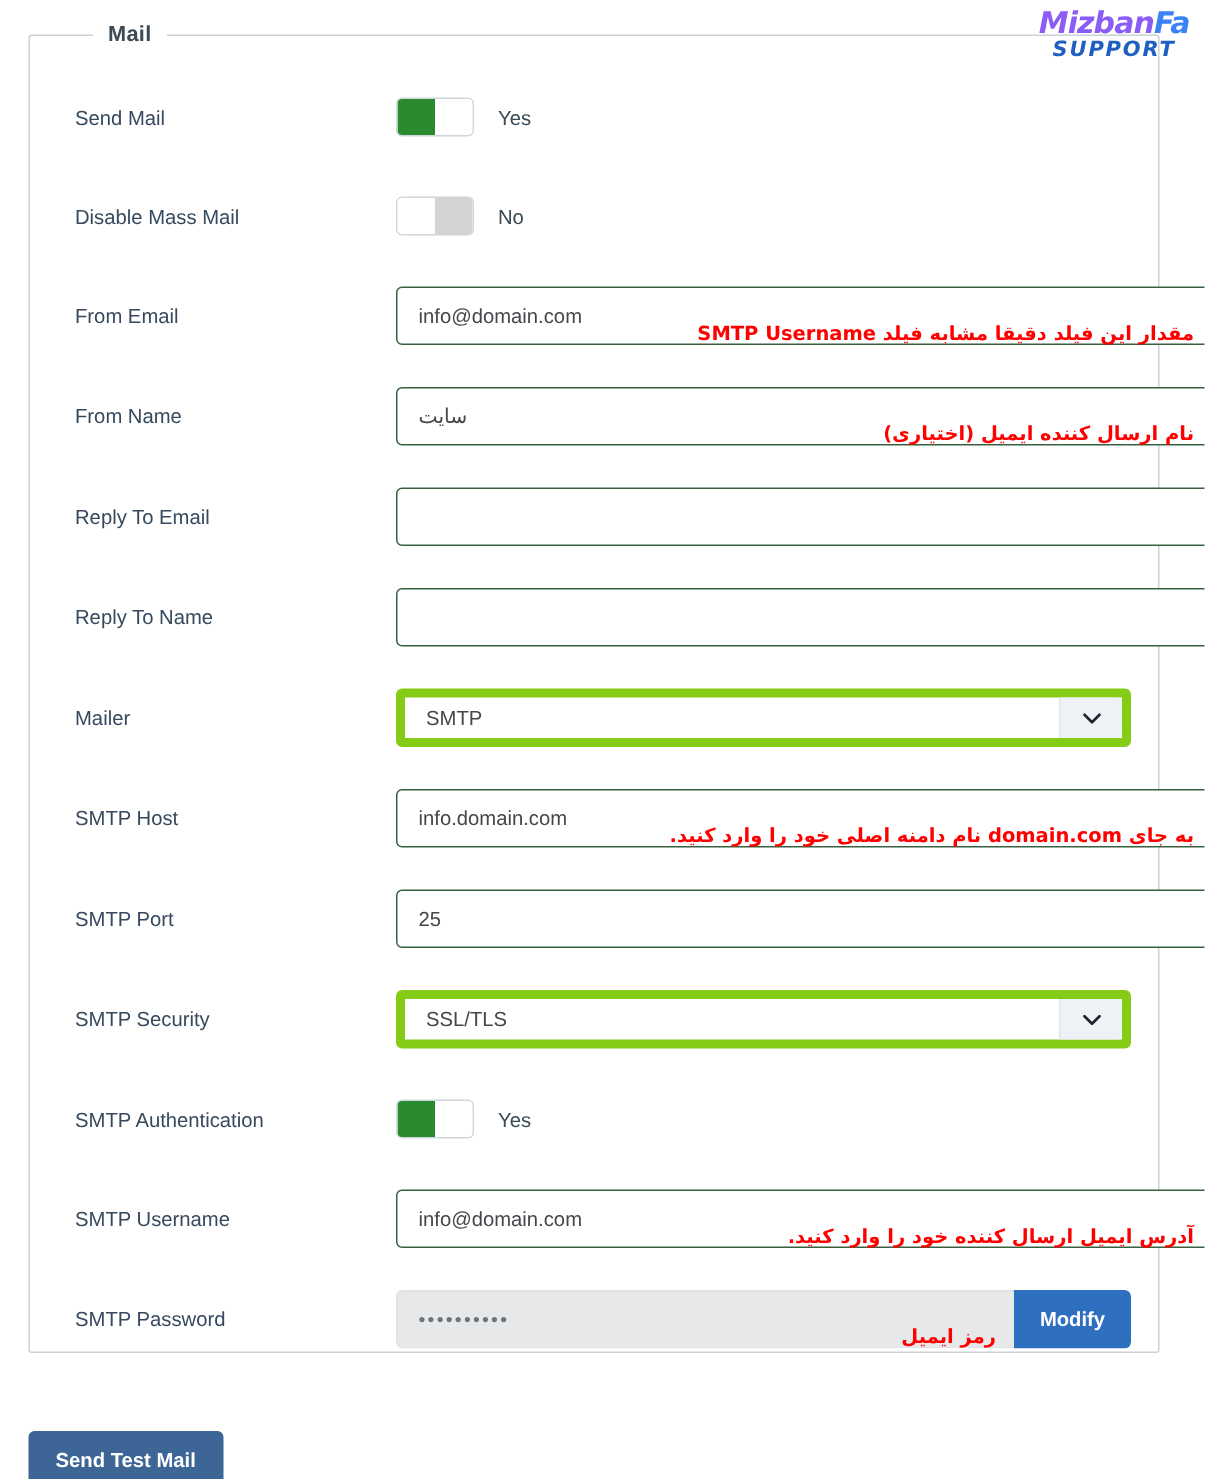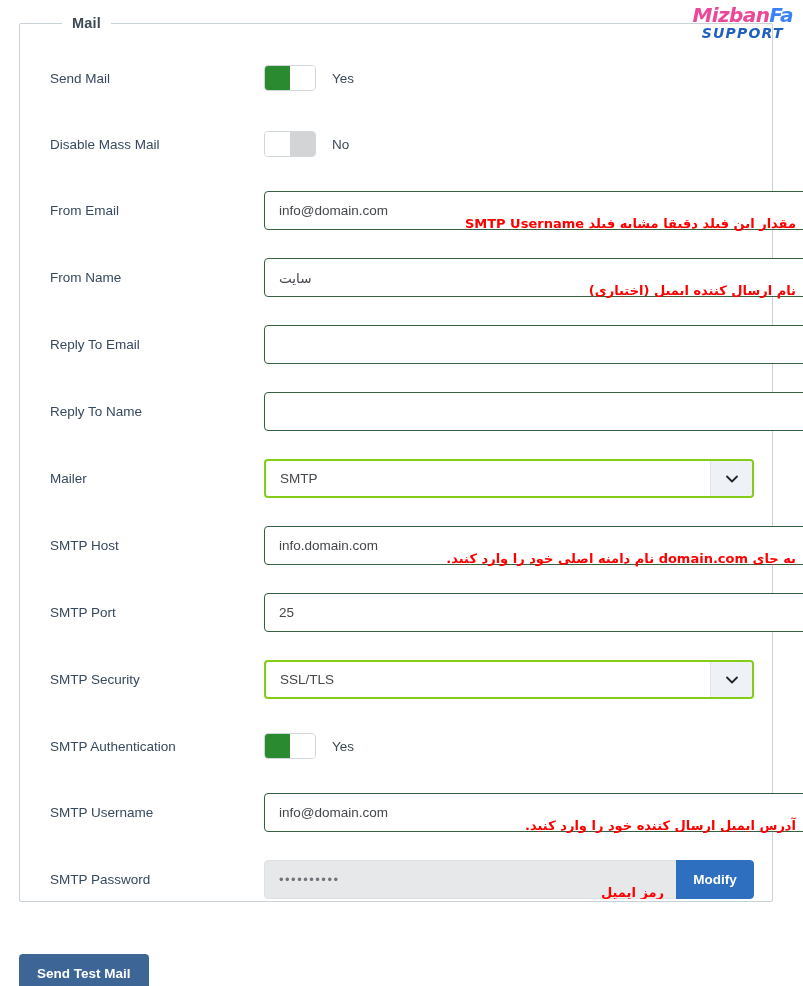--- a/index.html
+++ b/index.html
@@ -44,21 +44,21 @@
     user-select: none;
   }
   .logo-top {
     font-family: "DejaVu Sans", sans-serif;
     font-size: 20px;
     font-weight: bold;
     font-style: italic;
     letter-spacing: -0.6px;
     white-space: nowrap;
   }
-  .logo-mizban { color: #ec4899; }
+  .logo-mizban { color: #8b5cf6; }
   .logo-fa { color: #3b82f6; }
   .logo-sub {
     font-family: "DejaVu Sans", sans-serif;
     font-size: 14px;
     font-weight: bold;
     font-style: italic;
     color: #1f5fbf;
     letter-spacing: 1.2px;
     margin-top: 1px;
   }
@@ -138,21 +138,21 @@
     direction: rtl;
     white-space: nowrap;
     unicode-bidi: bidi-override;
   }
   .annot.ltrmix { unicode-bidi: isolate; margin-top: 12px; }
 
   
   .select {
     position: relative;
     width: 490px; height: 39px;
-    border: 2px solid #84cc16;
+    border: 6px solid #84cc16;
     border-radius: 4px;
     background: #ffffff;
     display: flex;
     align-items: center;
     cursor: pointer;
   }
   .select-value {
     padding-left: 14px;
     font-size: 13.5px;
     color: #44474b;

